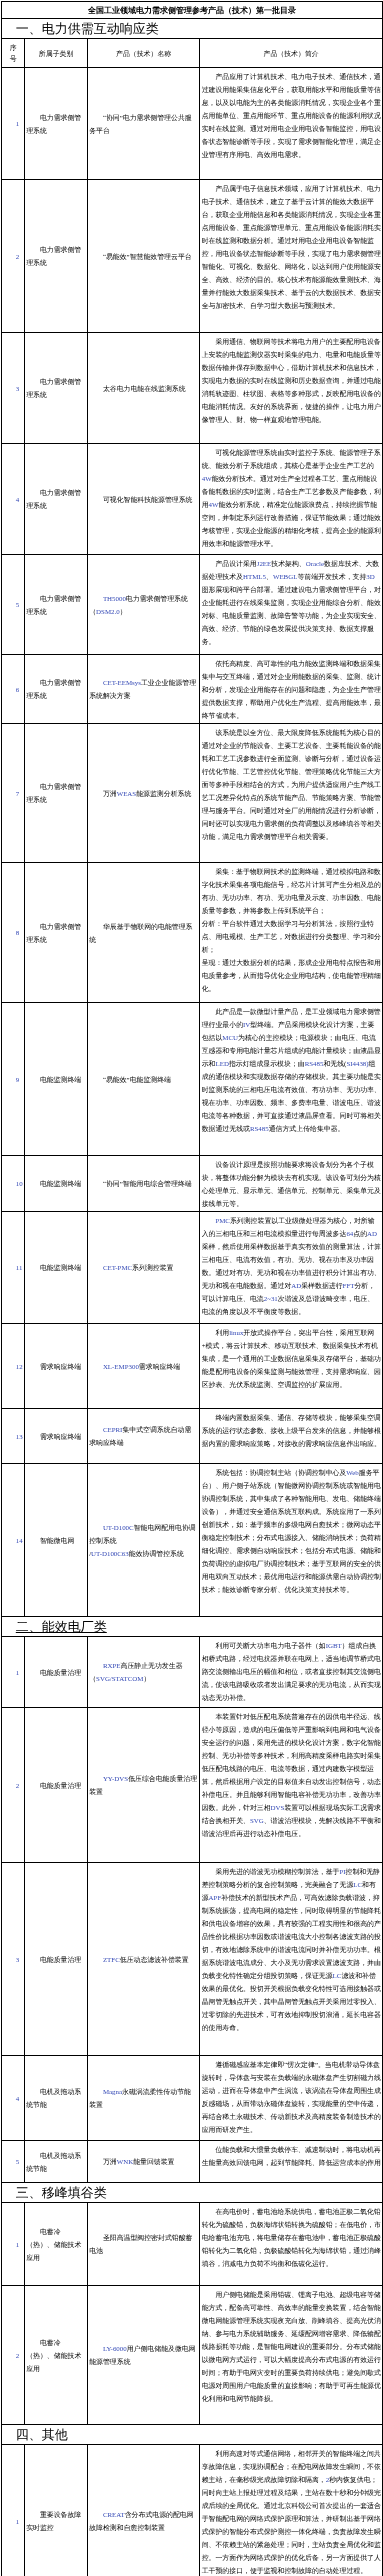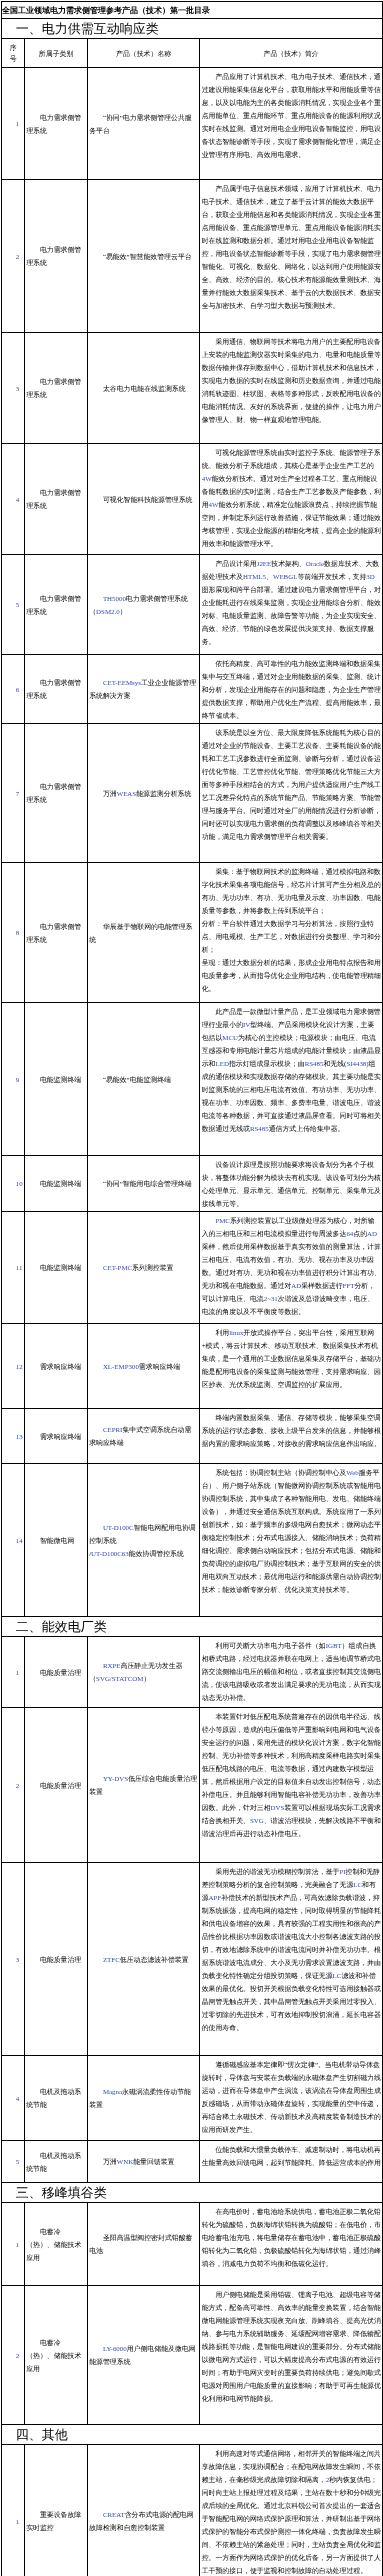--- a/index.html
+++ b/index.html
@@ -21,21 +21,21 @@
     border:1.1px solid #000000;
   }
   td,th{
     border:0.5px solid #000000;
     overflow:hidden;
     word-break:break-word;
   }
   .title-cell{
     font-size:8px;
     font-weight:bold;
-    text-align:left;
+    text-align:center;
     vertical-align:middle;
     padding:1.1px 0;
   }
   .section-cell{
     font-size:13px;
     text-align:left;
     vertical-align:middle;
     padding:0.5px 1.1px 0.5px 13.7px;
   }
   th{
@@ -177,21 +177,21 @@
           <td class="c-sub">需求响应终端</td>
           <td class="c-name"><span class="lat">CEPRI</span>集中式空调系统自动需求响应终端</td>
           <td class="c-intro">终端内置数据采集、通信、存储等模块，能够采集空调系统的运行状态参数、接收上级平台发来的信息，并能够根据内置的需求响应策略，对接收的需求响应信息作出响应。</td>
         </tr>
         <tr style="height: 153px;">
           <td class="c-no"><span class="lat">14</span></td>
           <td class="c-sub">智能微电网</td>
           <td class="c-name"><span class="lat">UT-D100C</span>智能电网配用电协调控制系统<br>/<span class="lat">UT-D100C63</span>能效协调管控系统</td>
           <td class="c-intro">系统包括：协调控制主站（协调控制中心及<span class="lat">Web</span>服务平台）、用户侧子站系统（智能微网协调控制系统或智能用电协调控制系统，其中集成了各种智能用电、发电、储能终端设备），并通过安全通信系统互联构成。系统应用了一系列创新技术，如：基于频率的多级电网自愈技术；微网动态平衡稳定控制技术；分布式电源接入、储能消纳技术；负荷精细化调控、需求侧自动响应技术；包括分布式电源、储能和负荷调控的虚拟电厂协调控制技术；基于互联网的安全的供用电双向互动技术；最优用电运行和能源供需自动协调控制技术；能效诊断专家分析、优化决策支持技术等。</td>
         </tr>
-        <tr style="height: 13px;">
+        <tr style="height: 13px; text-decoration: underline;">
           <td class="section-cell" colspan="4">二、能效电厂类</td>
         </tr>
         <tr style="height: 71px;">
           <td class="c-no"><span class="lat">1</span></td>
           <td class="c-sub">电能质量治理</td>
           <td class="c-name"><span class="lat">RXPE</span>高压静止无功发生器（<span class="lat">SVG/STATCOM</span>）</td>
           <td class="c-intro">利用可关断大功率电力电子器件（如<span class="lat">IGBT</span>）组成自换相桥式电路，经过电抗器并联在电网上，适当地调节桥式电路交流侧输出电压的幅值和相位，或者直接控制其交流侧电流，使该电路吸收或者发出满足要求的无功电流，从而实现动态无功补偿。</td>
         </tr>
         <tr style="height: 155px;">
           <td class="c-no"><span class="lat">2</span></td>

